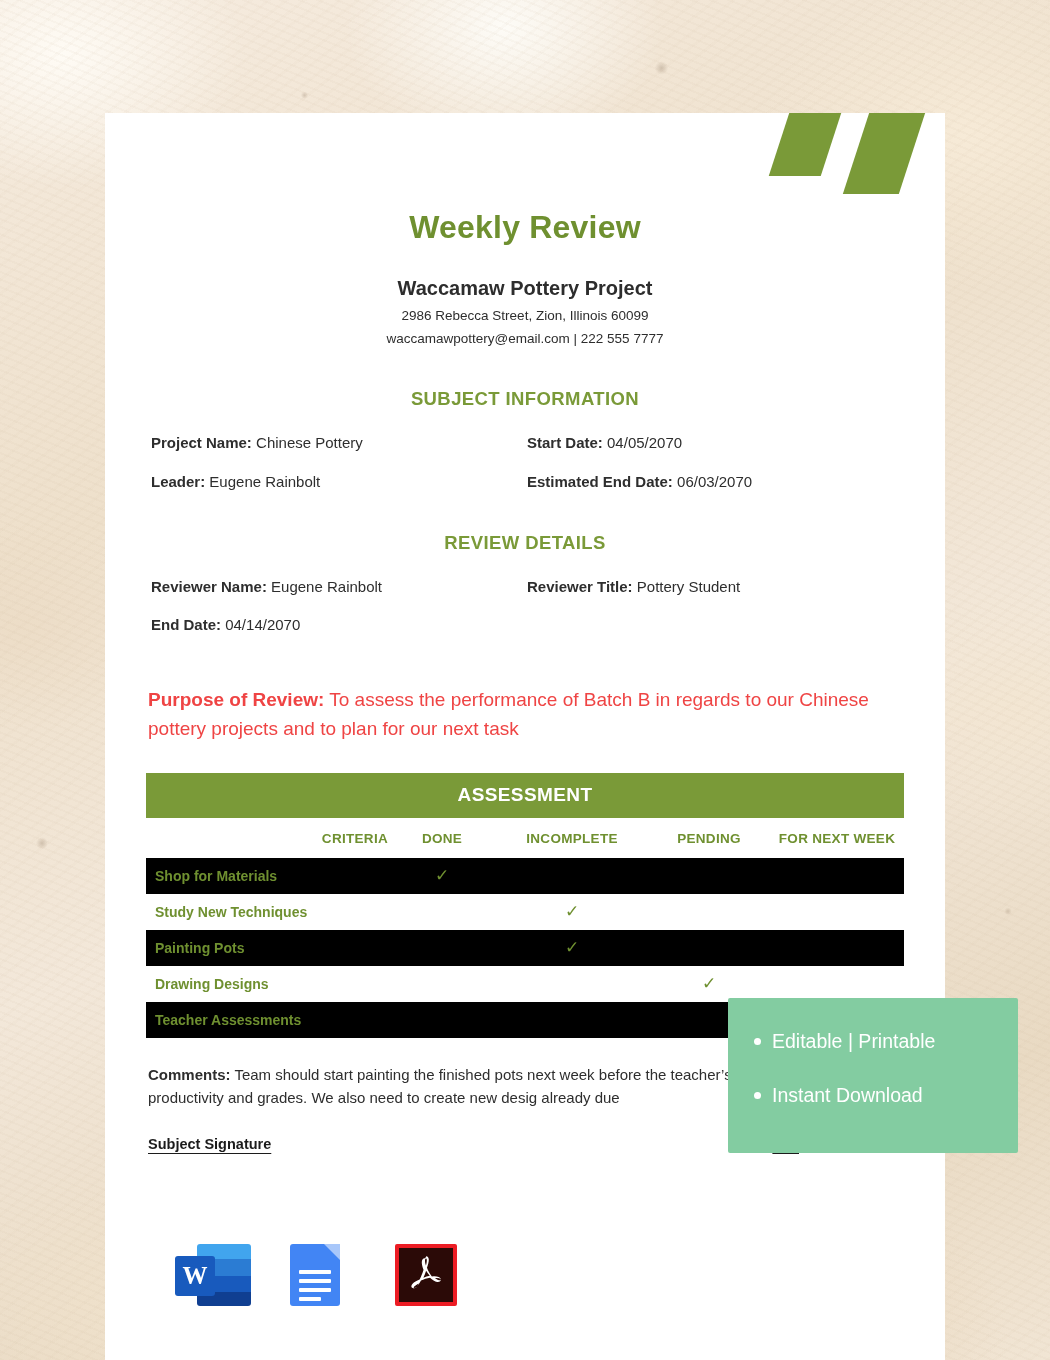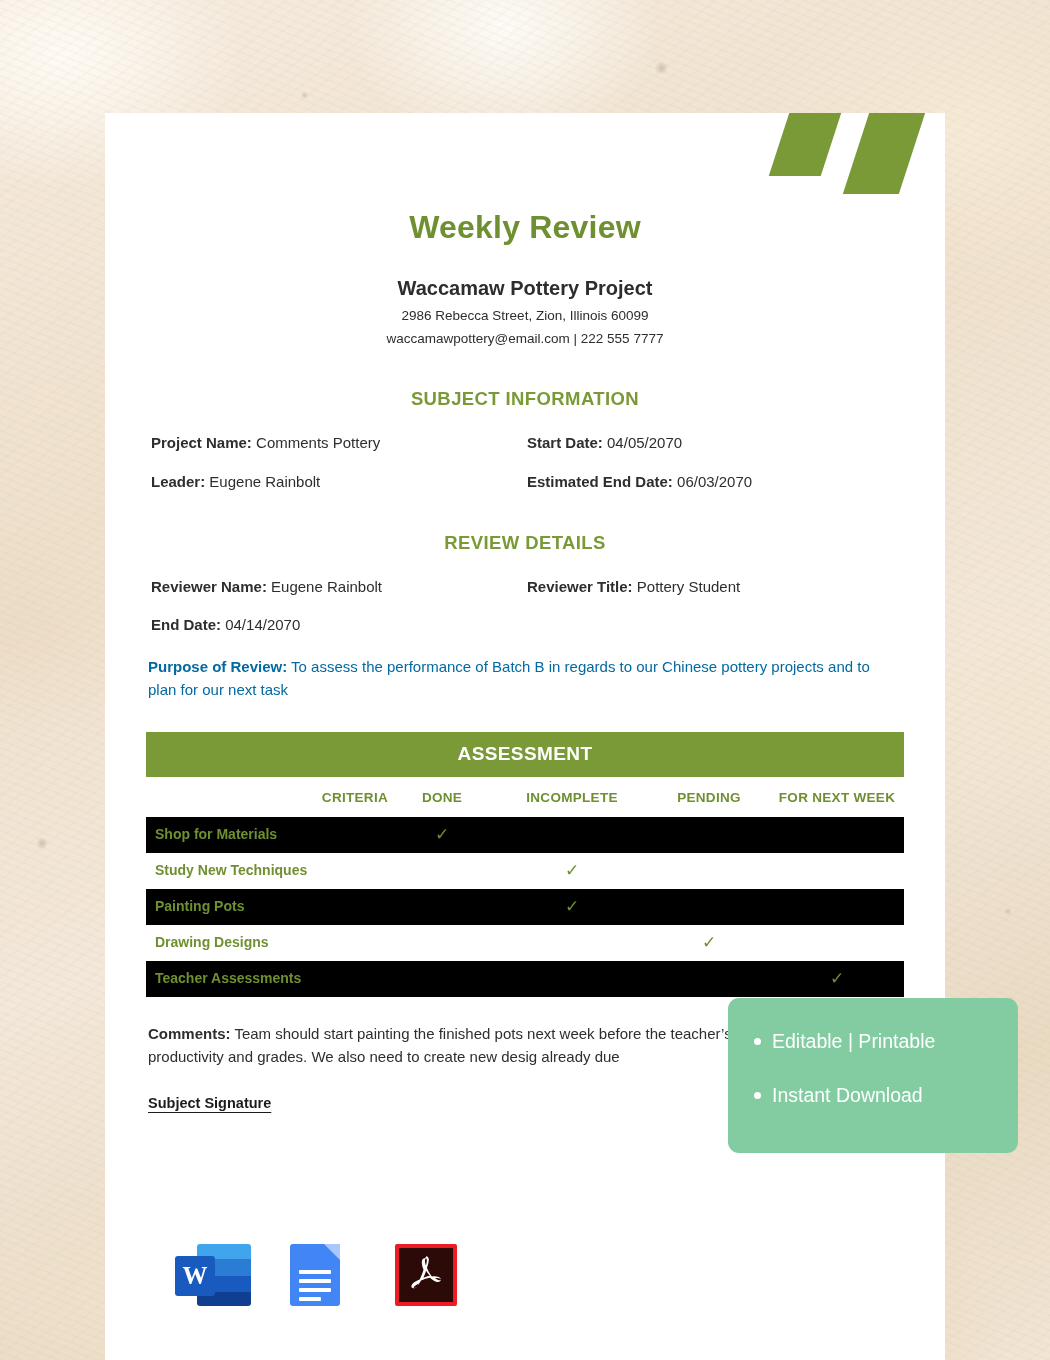--- a/index.html
+++ b/index.html
@@ -123,24 +123,24 @@
     row-gap: 20px;
     margin-top: 24px;
     padding-left: 5px;
   }
   .field { font-size: 15px; color: #2e2e2e; line-height: 1.25; }
   .field .lbl { font-weight: bold; }
   .field .val { font-weight: normal; }
 
   
   #purpose {
-    margin-top: 21px;
+    margin-top: 50px;
     padding-left: 2px;
-    font-size: 15px;
-    color: #0369a1;
+    font-size: 19px;
+    color: #ef4444;
     line-height: 1.53;
     max-width: 740px;
   }
   #purpose .lbl { font-weight: bold; }
 
   
   #assessment { margin-top: 30px; }
 
   #assessment-title {
     background: #7a9a38;
@@ -218,21 +218,21 @@
   }
 
   
   #promo-badge {
     position: absolute;
     left: 728px;
     top: 998px;
     width: 290px;
     height: 155px;
     background: #83cca1;
-    border-radius: 11px;
+    border-radius: 2px;
     padding: 34px 0 0 26px;
   }
   .promo-line {
     color: #ffffff;
     font-size: 19.5px;
     line-height: 1;
     display: flex;
     align-items: center;
     gap: 11px;
   }
@@ -322,21 +322,21 @@
 
     <div id="org-name">Waccamaw Pottery Project</div>
     <div class="org-line">2986 Rebecca Street, Zion, Illinois 60099</div>
     <div class="org-line">waccamawpottery@email.com | 222 555 7777</div>
 
     <div class="section-head" id="subject-heading">SUBJECT INFORMATION</div>
 
     <div class="info-grid">
       <div class="field">
         <span class="lbl">Project Name:</span>
-        <span class="val">Comments Pottery</span>
+        <span class="val">Chinese Pottery</span>
       </div>
       <div class="field">
         <span class="lbl">Start Date:</span>
         <span class="val">04/05/2070</span>
       </div>
       <div class="field">
         <span class="lbl">Leader:</span>
         <span class="val">Eugene Rainbolt</span>
       </div>
       <div class="field">

